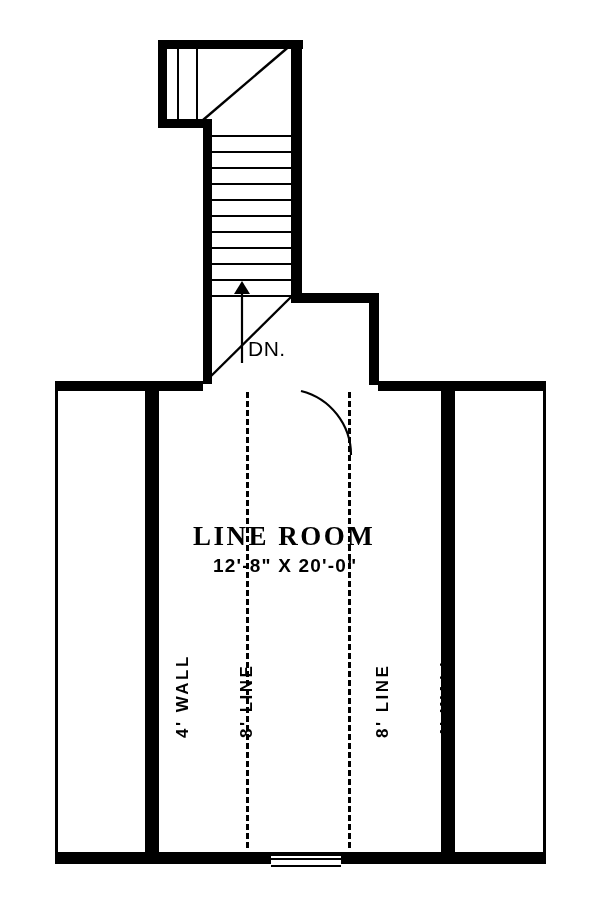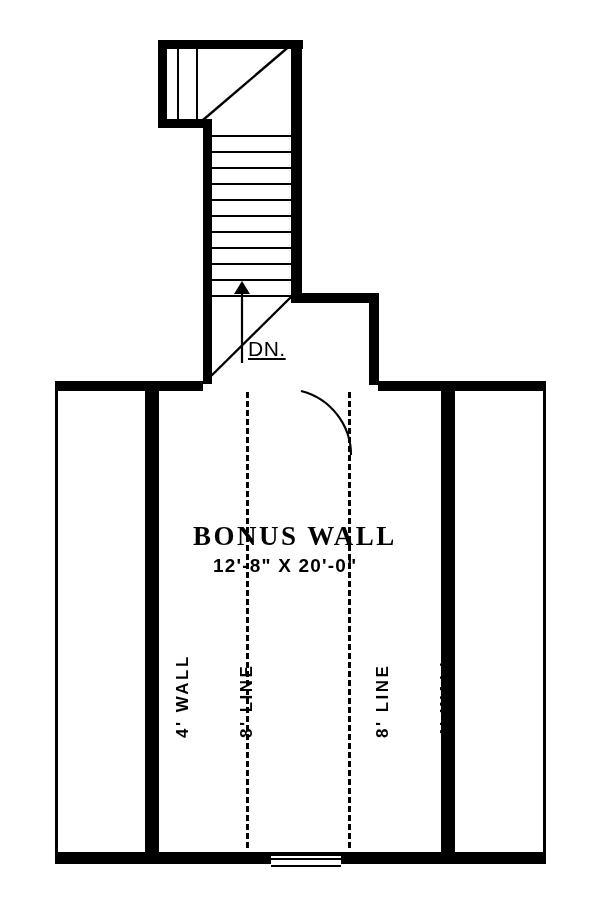--- a/index.html
+++ b/index.html
@@ -57,21 +57,20 @@
     font-family: "Liberation Sans", sans-serif;
     font-weight: bold;
     font-size: 17px;
     letter-spacing: 2.5px;
     transform-origin: 0 0;
   }
   .dn-label {
     font-family: "Liberation Sans", sans-serif;
     font-size: 21px;
     letter-spacing: 0.5px;
-    text-decoration: underline;
   }
   .dashed-v {
     position: absolute;
     width: 0;
     border-left: 3px dashed #000000;
   }
   svg.overlay {
     position: absolute;
     left: 0;
     top: 0;
@@ -153,21 +152,21 @@
 
     <line x1="242" y1="288" x2="242" y2="363" stroke="#000000" stroke-width="2.2"></line>
 
     <path d="M 242 281 L 234 294 L 250 294 Z" fill="#000000"></path>
 
     <path d="M 301 391 A 66 66 0 0 1 351 455" fill="none" stroke="#000000" stroke-width="2.2"></path>
 
     <line x1="349" y1="391" x2="349" y2="455" stroke="#000000" stroke-width="0" opacity="0"></line>
   </svg>
 
-  <div class="label room-name" style="left:193px; top:521px;">BONUS WALL</div>
+  <div class="label room-name" style="left:193px; top:521px;">LINE ROOM</div>
 
   <div class="label room-dims" style="left:213px; top:555px;">12'-8" X 20'-0"</div>
 
   <div class="label dn-label" style="left:248px; top:337px;">DN.</div>
 
   <div class="label vlabel" style="left:173px; top:738px; transform:rotate(-90deg);">4' WALL</div>
 
   <div class="label vlabel" style="left:237px; top:738px; transform:rotate(-90deg);">8' LINE</div>
 
   <div class="label vlabel" style="left:373px; top:738px; transform:rotate(-90deg);">8' LINE</div>

